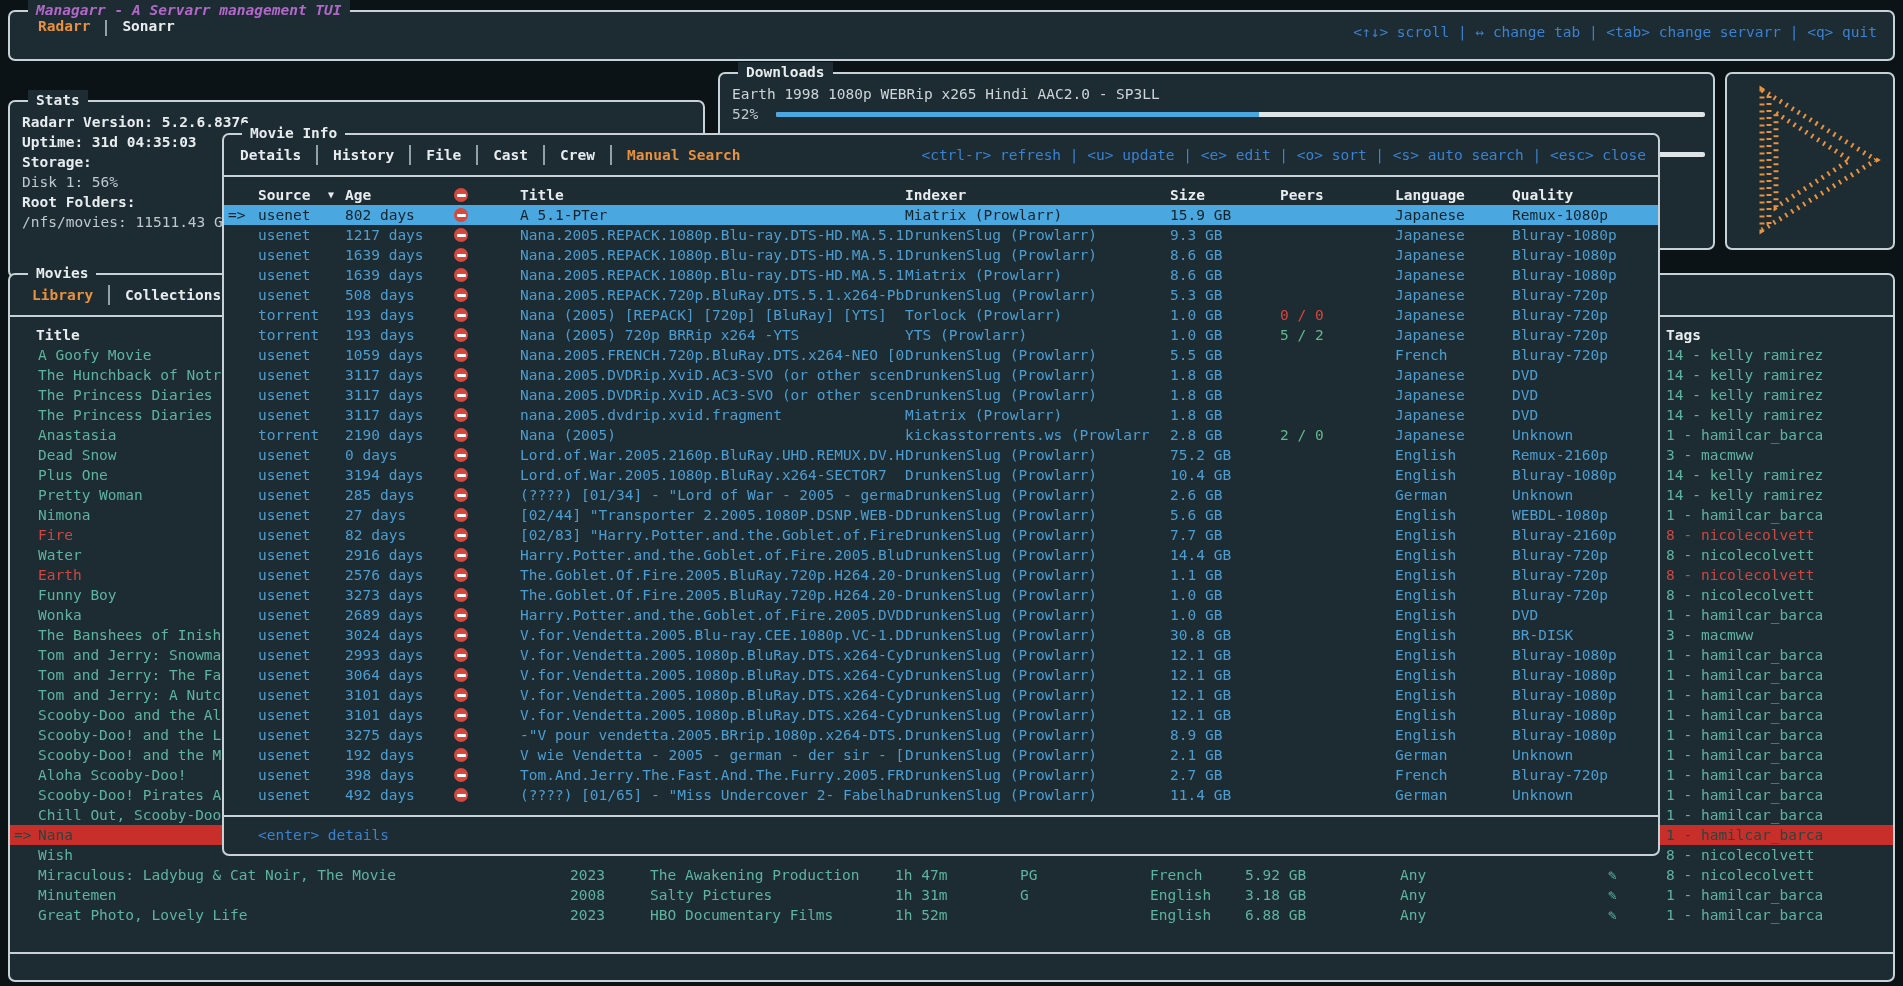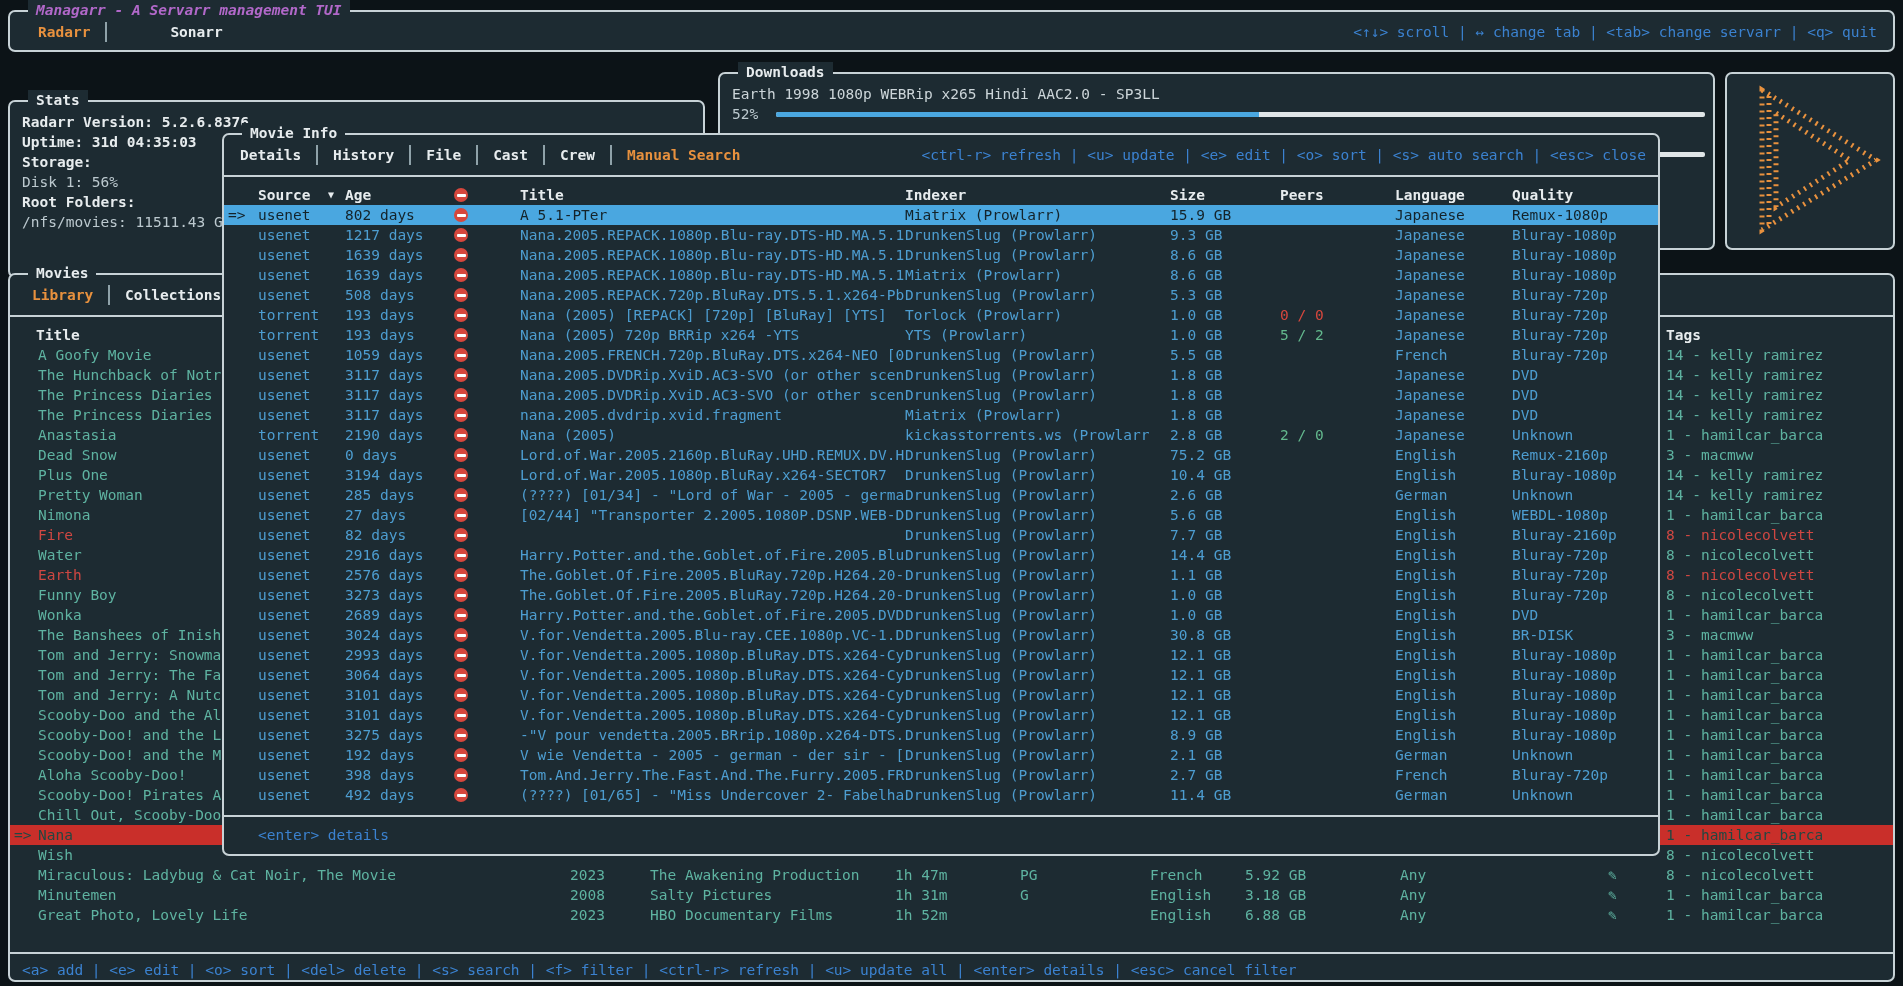--- a/index.html
+++ b/index.html
@@ -56,23 +56,23 @@
   
   .trow{position:relative;height:20px;padding-left:14px;color:var(--teal);white-space:nowrap;}
   .trow.red{color:var(--redtx);}
   .trow.selected{background:var(--redbg);color:#234741;}
 </style>
 </head>
 <body>
 
 <div class="page">
 
-  <div class="panel" style="left:8px;top:10px;width:1887px;height:42px;">
+  <div class="panel" style="left:8px;top:10px;width:1887px;height:51px;">
     <div class="ptitle app">Managarr - A Servarr management TUI</div>
-    <div class="tabs" style="left:28px;top:10px;gap:48px;">
+    <div class="tabs" style="left:28px;top:4px;">
 
     <span class="tab active">Radarr</span>
         <span class="tab">Sonarr</span>
       </div>
     <div class="line kb" style="right:16px;top:10px;">&lt;↑↓&gt; scroll | ↔ change tab | &lt;tab&gt; change servarr | &lt;q&gt; quit</div>
   </div>
 
   <div class="panel" style="left:8px;top:72px;width:697px;height:178px;margin-top:28px;">
     <div class="ptitle">Stats</div>
     <div class="line bold" style="left:12px;top:10px;">Radarr Version:  5.2.6.8376</div>
@@ -553,21 +553,20 @@
       </div>
         <div class="trow">
         <span>1 - hamilcar_barca</span>
       </div>
         <div class="trow">
         <span>1 - hamilcar_barca</span>
       </div>
       </div>
 
     <div class="hline" style="top:677px;"></div>
-    <div class="line kb" style="left:12px;top:685px;">&lt;a&gt; add | &lt;e&gt; edit | &lt;o&gt; sort | &lt;del&gt; delete | &lt;s&gt; search | &lt;f&gt; filter | &lt;ctrl-r&gt; refresh | &lt;u&gt; update all | &lt;enter&gt; details | &lt;esc&gt; cancel filter</div>
   </div>
 
   <div class="panel" style="left:222px;top:133px;width:1438px;height:723px;z-index:5;">
     <div class="ptitle">Movie Info</div>
     <div class="tabs" style="left:16px;top:10px;text-align:center;">
 
     <span class="tab">Details</span>
         <span class="tab">History</span>
         <span class="tab">File</span>
         <span class="tab">Cast</span>
@@ -782,20 +781,21 @@
         <span class="c c-size">5.6 GB</span>
         <span class="c c-peers"></span>
         <span class="c c-lang">English</span>
         <span class="c c-qual">WEBDL-1080p</span>
       </div>
         <div class="r srow">
         <span class="c c-mark"></span>
         <span class="c c-src">usenet</span>
         <span class="c c-age">82 days</span>
         <span class="noentry"></span>
+        <span class="c c-title">[02/83] "Harry.Potter.and.the.Goblet.of.Fire</span>
         <span class="c c-idx">DrunkenSlug (Prowlarr)</span>
         <span class="c c-size">7.7 GB</span>
         <span class="c c-peers"></span>
         <span class="c c-lang">English</span>
         <span class="c c-qual">Bluray-2160p</span>
       </div>
         <div class="r srow">
         <span class="c c-mark"></span>
         <span class="c c-src">usenet</span>
         <span class="c c-age">2916 days</span>

